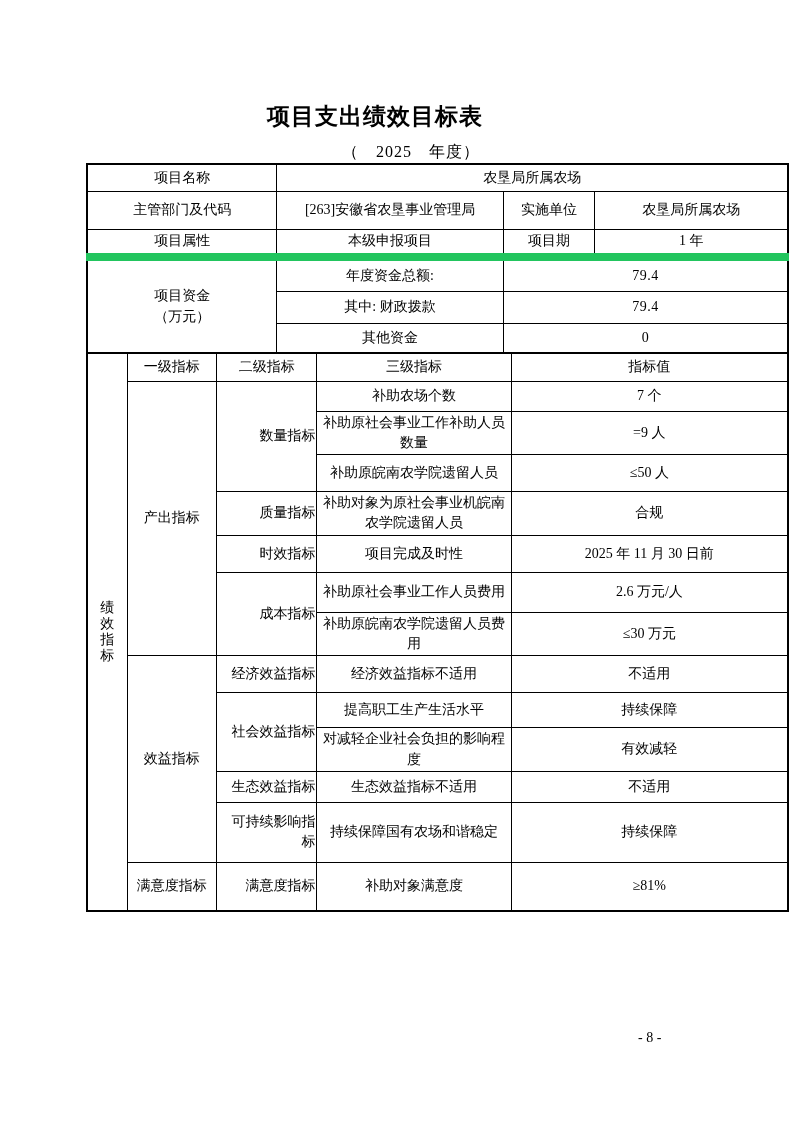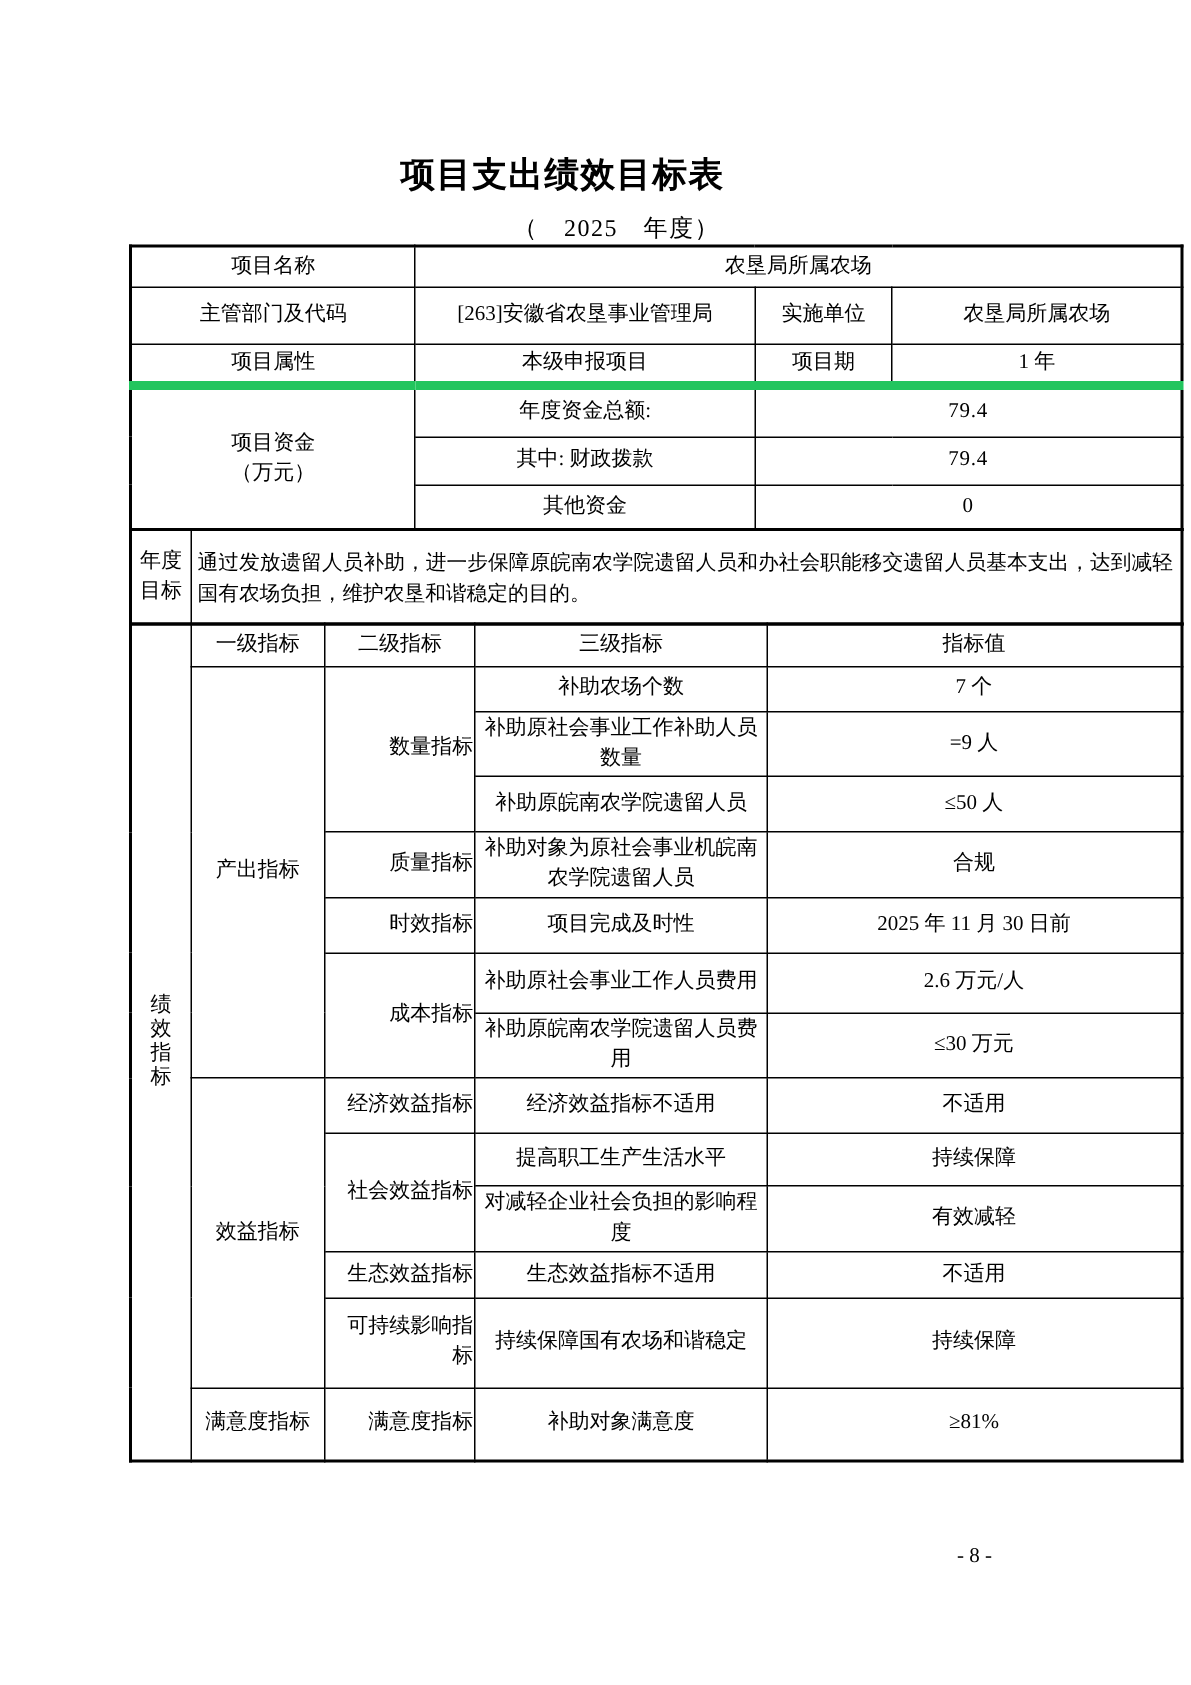--- a/index.html
+++ b/index.html
@@ -73,21 +73,21 @@
     position: absolute;
     top: 1030px; left: 638px;
     font-size: 14px;
   }
   
   .h27{height:27px}.h28{height:28px}.h30{height:30px}.h31{height:31px}
   .h32{height:32px}.h34{height:34px}.h35{height:35px}.h37{height:37px}
   .h38{height:38px}.h39{height:39px}.h40{height:40px}.h49{height:49px}
   .h60{height:60px}.h63{height:63px}
   
-  tr.thick-top td { border-top: 6px solid #22c55e; }
+  tr.thick-top td { border-top: 8px solid #22c55e; }
 </style>
 </head>
 <body>
 
 <div class="doc-title">项目支出绩效目标表</div>
 <div class="doc-subtitle">（　2025　年度）</div>
 
 <div class="content">
 
   <table>
@@ -126,34 +126,20 @@
       <td>其中: 财政拨款</td>
       <td colspan="2" class="num">79.4</td>
     </tr>
     <tr class="h30">
       <td>其他资金</td>
       <td colspan="2" class="num">0</td>
     </tr>
   </tbody>
     </table>
 
-  <table class="stacked">
-    <colgroup>
-        <col style="width:36px">
-        <col style="width:592px">
-      </colgroup>
-    <tbody>
-        <tr class="h63">
-      <td>
-        <div class="narrow-label">年度目标</div>
-      </td>
-      <td class="goal-text">通过发放遗留人员补助，进一步保障原皖南农学院遗留人员和办社会职能移交遗留人员基本支出，达到减轻国有农场负担，维护农垦和谐稳定的目的。</td>
-    </tr>
-  </tbody>
-    </table>
 
   <table class="stacked">
     <colgroup>
         <col style="width:36px">
         <col style="width:80px">
         <col style="width:90px">
         <col style="width:174px">
         <col style="width:248px">
       </colgroup>
     <tbody>

